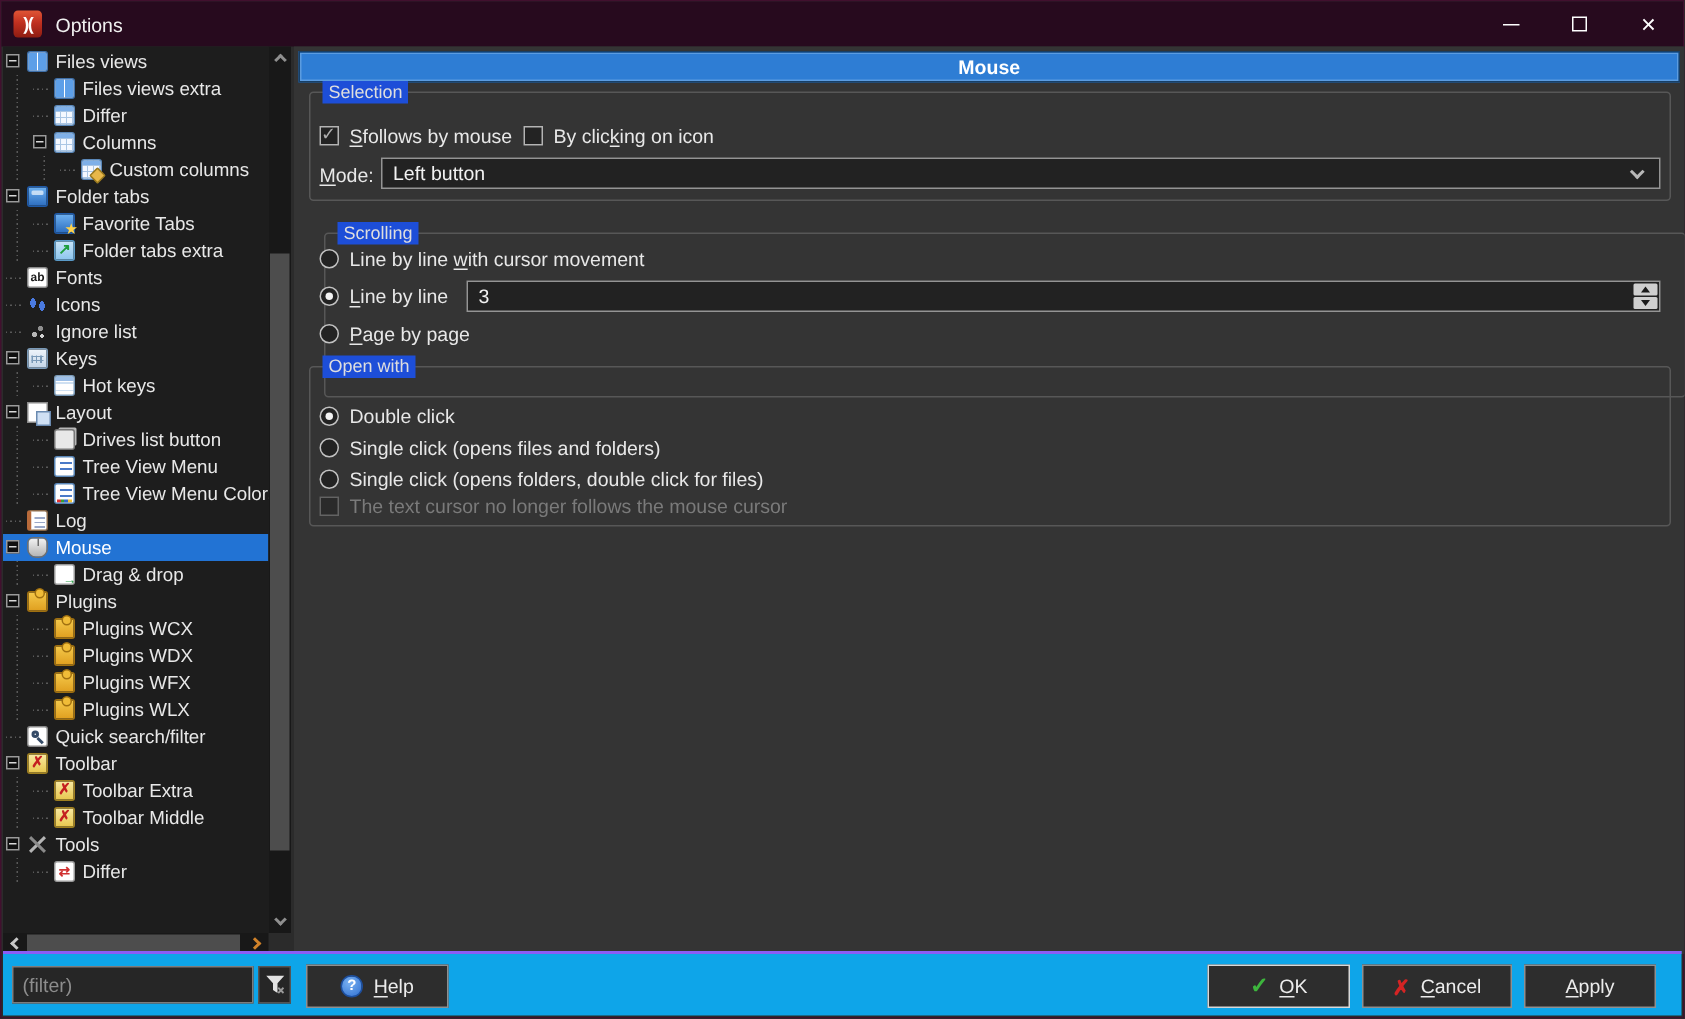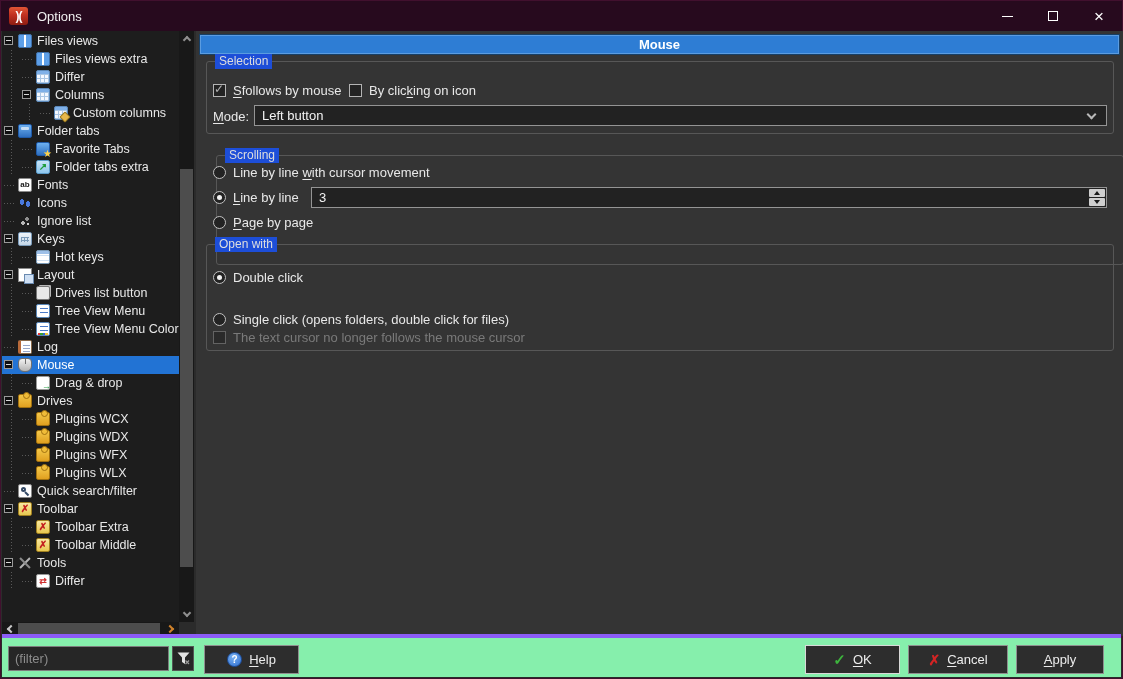--- a/index.html
+++ b/index.html
@@ -140,21 +140,21 @@
   .combo::after{content:"";position:absolute;right:11px;top:5px;width:7px;height:7px;
     border-right:2px solid #b8b8b8;border-bottom:2px solid #b8b8b8;transform:rotate(45deg);box-sizing:border-box;}
   .spinedit{position:absolute;background:#222;border:1px solid #949494;box-sizing:border-box;color:#f2f2f2;
     display:flex;align-items:center;padding-left:7px;font-size:13px;}
   .spinbtns{position:absolute;right:1px;top:1px;bottom:1px;width:16px;display:flex;flex-direction:column;gap:1px;}
   .spinbtn{flex:1;background:#cfcfcf;display:flex;align-items:center;justify-content:center;border-radius:1px;}
   .tri-up{width:0;height:0;border-left:3px solid transparent;border-right:3px solid transparent;border-bottom:4px solid #1a1a1a;}
   .tri-down{width:0;height:0;border-left:3px solid transparent;border-right:3px solid transparent;border-top:4px solid #1a1a1a;}
 
   
-  .bottombar{position:absolute;left:1px;right:1px;bottom:1px;height:43px;background:#86efac;border-top:4px solid #8b5cf6;box-sizing:border-box;}
+  .bottombar{position:absolute;left:1px;right:1px;bottom:1px;height:43px;background:#0ea5e9;border-top:2px solid #8b5cf6;box-sizing:border-box;}
   .filterinput{position:absolute;left:6px;top:8px;width:161px;height:25px;background:#262626;border:1px solid #7d7d7d;box-sizing:border-box;
     display:flex;align-items:center;padding-left:6px;color:#8d8d8d;font-size:13px;}
   .filterbtn{position:absolute;left:170px;top:8px;width:22px;height:25px;background:#262626;border:1px solid #555;box-sizing:border-box;
     display:flex;align-items:center;justify-content:center;}
   .btn{position:absolute;top:7px;height:29px;background:#2d2d2d;border:1px solid #8f8f8f;box-sizing:border-box;
     display:flex;align-items:center;justify-content:center;gap:7px;color:#ececec;font-size:13px;cursor:default;}
   .btn.default{border-color:#d8d8d8;}
   .helpicon{width:15px;height:15px;border-radius:50%;background:radial-gradient(circle at 5px 4px,#7ab2f2,#2f6fd0);
     border:1px solid #1d4f9e;box-sizing:border-box;color:#fff;font-size:10px;font-weight:bold;
     display:flex;align-items:center;justify-content:center;line-height:1;}
@@ -305,21 +305,21 @@
         <span class="guide"></span>
         <span class="slot connector"></span>
         <span class="ticon i-dragdrop"></span>
         <span>Drag &amp; drop</span>
       </div>
       <div class="trow">
         <span class="slot">
           <span class="expbox"></span>
         </span>
         <span class="ticon i-puzzle"></span>
-        <span>Drives</span>
+        <span>Plugins</span>
       </div>
       <div class="trow">
         <span class="guide"></span>
         <span class="slot connector"></span>
         <span class="ticon i-puzzle"></span>
         <span>Plugins WCX</span>
       </div>
       <div class="trow">
         <span class="guide"></span>
         <span class="slot connector"></span>
@@ -445,20 +445,24 @@
       <span><span class="u">P</span><span>age by page</span></span>
     </div>
 
     <div class="group g-openwith">
       <div class="legend">Open with</div>
     </div>
     <div class="ctlrow" style="left:17px;top:237px">
       <span class="rad on"></span>
       <span><span>Double click</span></span>
     </div>
+    <div class="ctlrow" style="left:17px;top:258px">
+      <span class="rad"></span>
+      <span><span>Single click (opens files and folders)</span></span>
+    </div>
     <div class="ctlrow" style="left:17px;top:279px">
       <span class="rad"></span>
       <span><span>Single click (opens folders, double click for files)</span></span>
     </div>
     <div class="ctlrow disabledrow" style="left:17px;top:297px">
       <span class="cbx"></span>
       <span><span>The text cursor no longer follows the mouse cursor</span></span>
     </div>
   </div>
 

